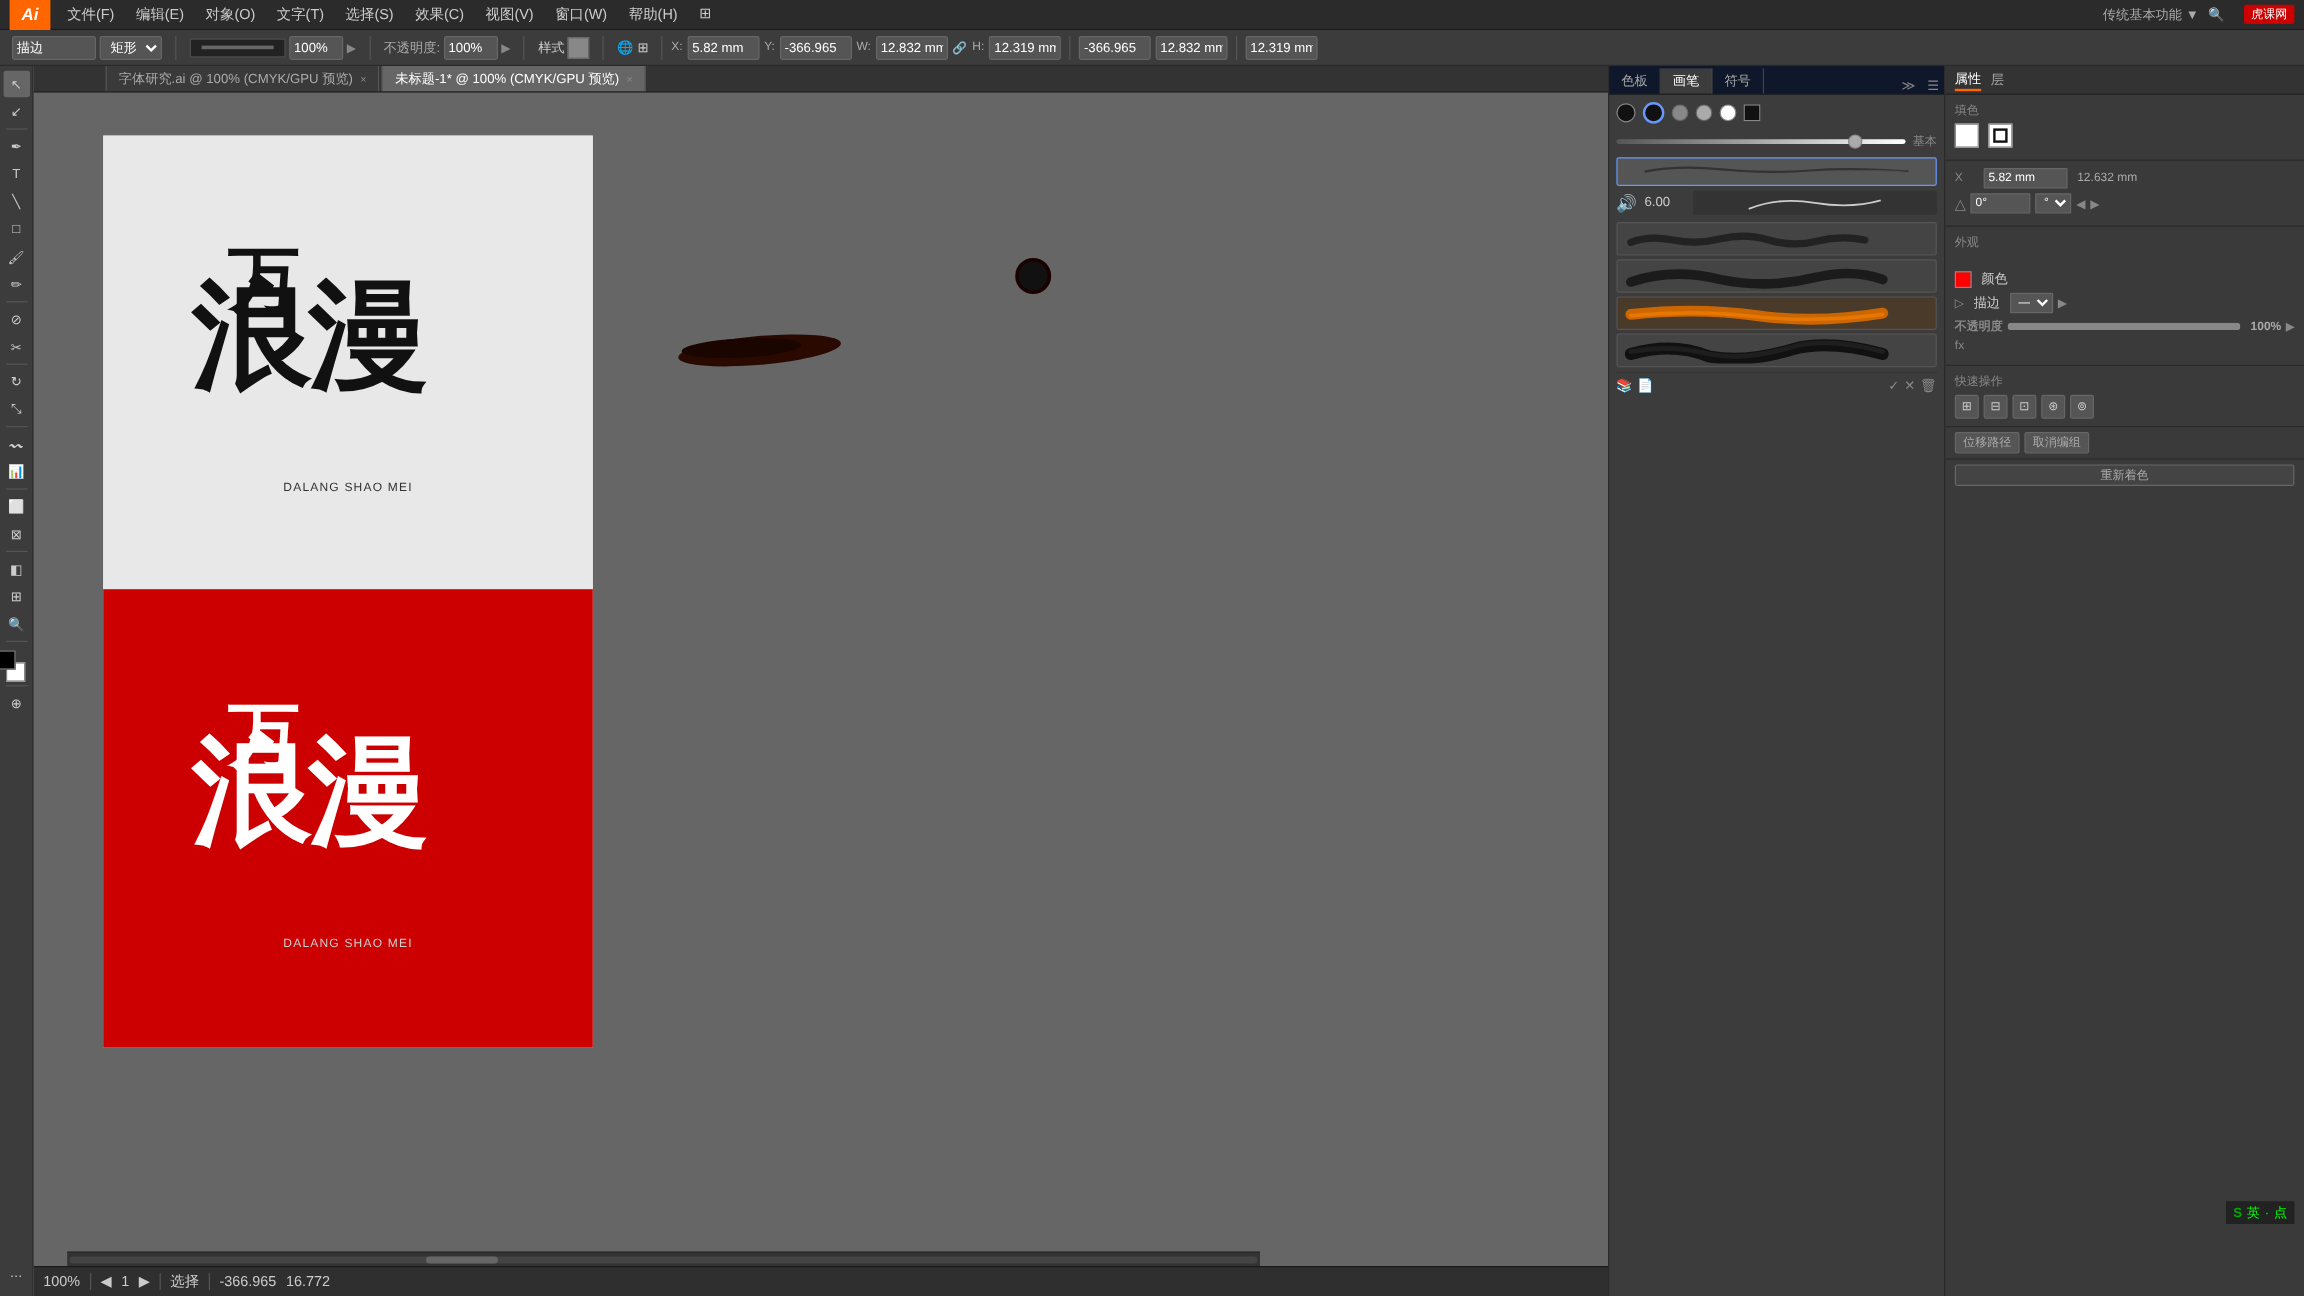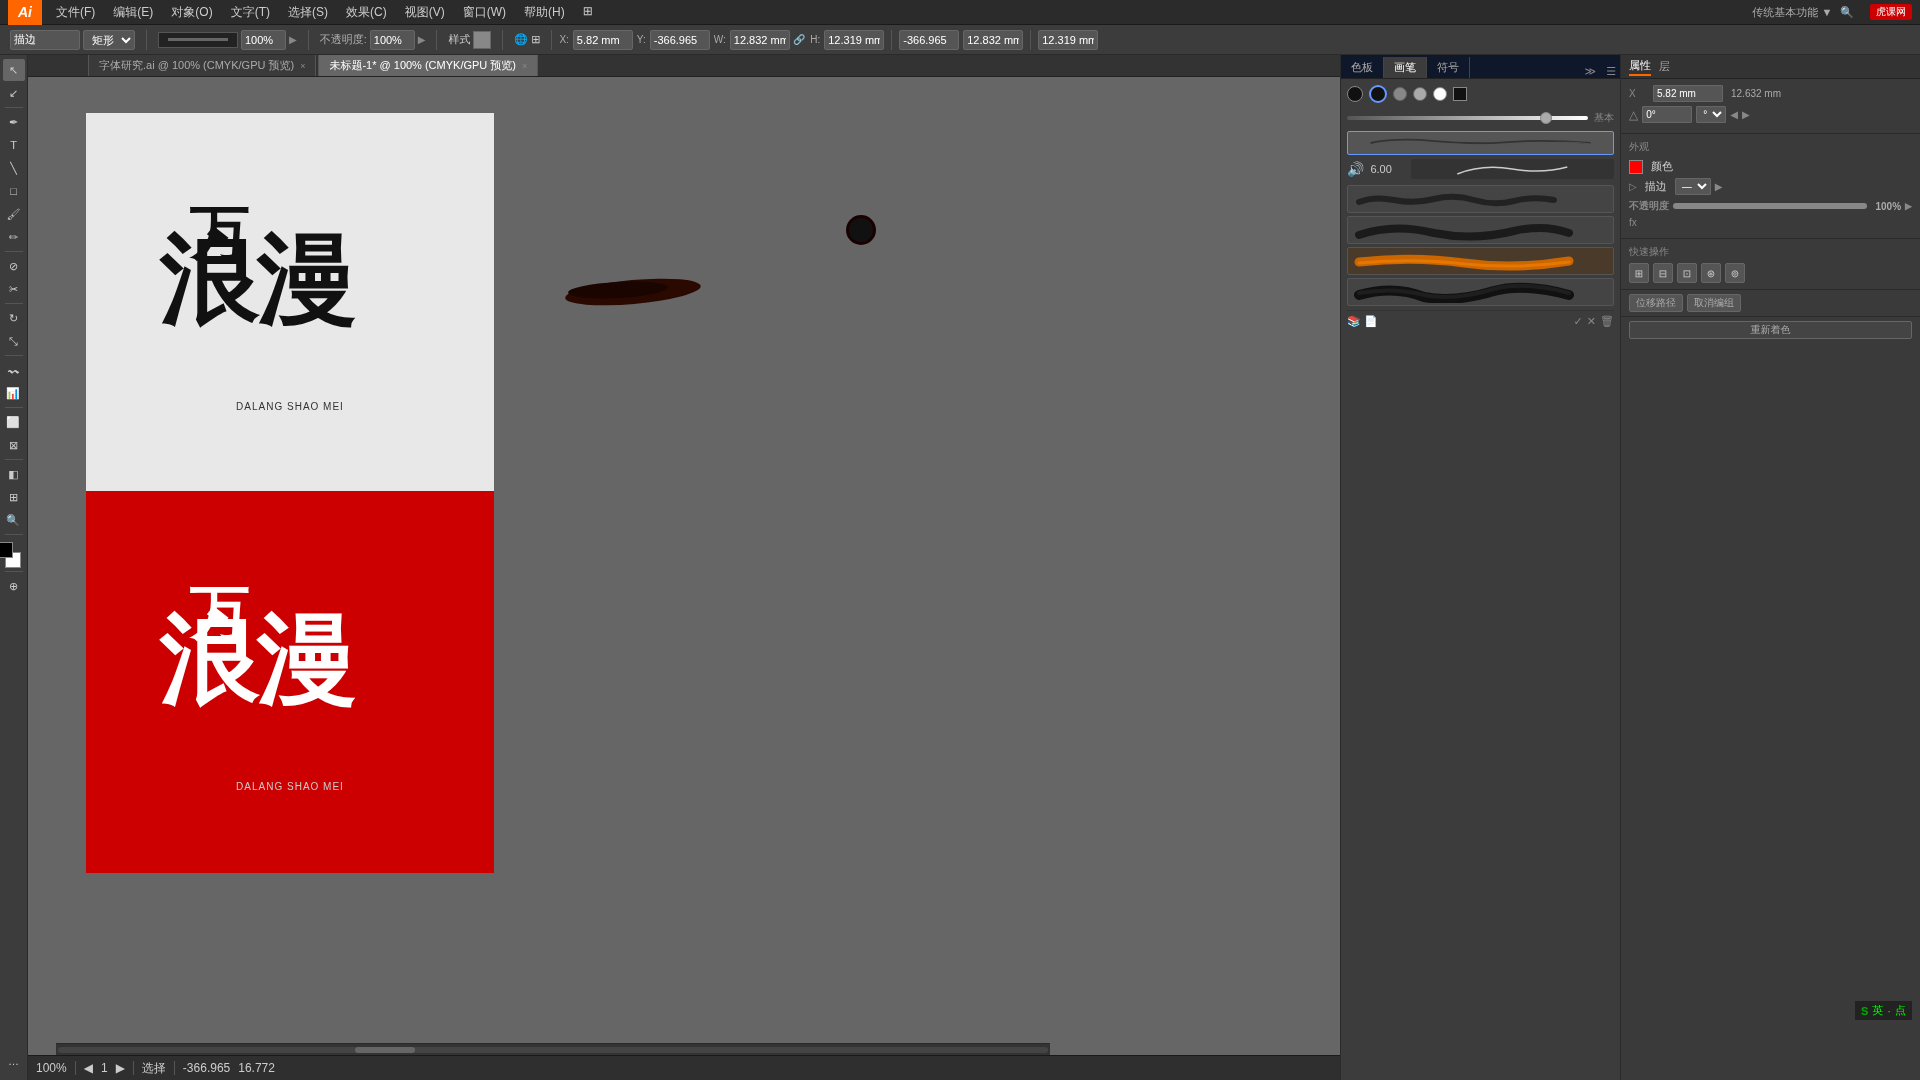--- a/index.html
+++ b/index.html
@@ -540,38 +540,47 @@
         </div>
       </div>
     </div>
 
     <div id="rightmost-panel">
       <div class="rm-header">
         <span class="active">属性</span>
         <span>层</span>
       </div>
 
+      <div class="rm-section">
+        <div style="font-size:10px; color:#888; margin-bottom:4px;">填色</div>
+        <div class="rm-row">
+          <div style="width:20px; height:20px; border:1px solid #888; background:#fff; margin-right:4px;"></div>
+          <div style="width:20px; height:20px; border:1px solid #888; background:#fff; position:relative;">
+            <div style="position:absolute; top:3px; left:3px; right:3px; bottom:3px; border:2px solid #111;"></div>
+          </div>
+        </div>
+      </div>
 
       <div class="rm-section">
         <div class="rm-row">
           <span class="rm-label">X</span>
           <input class="rm-input rm-input-wide" value="5.82 mm" style="">
           <span style="font-size:10px; color:#aaa; margin-left:4px;">12.632 mm</span>
         </div>
         <div class="rm-row">
           <span style="font-size:12px; color:#888;">△</span>
           <input class="rm-input rm-input-narrow" value="0°" style="">
           <select class="rm-select"><option>°</option></select>
           <span style="font-size:10px; color:#888;">◀</span>
           <span style="font-size:10px; color:#888;">▶</span>
         </div>
       </div>
 
       <div class="rm-section">
-        <div style="font-size:10px; color:#888; margin-bottom:5px;">外观</div>
+        <div style="font-size:10px; color:#888; margin-bottom:16px;">外观</div>
         <div class="rm-row">
           <div style="width:14px; height:14px; background:red; border:1px solid #888; margin-right:4px;"></div>
           <span>颜色</span>
         </div>
         <div class="rm-row">
           <span style="font-size:10px; color:#888; margin-right:4px;">▷</span>
           <span>描边</span>
           <select class="rm-select" style="margin-left:4px;"><option>—</option></select>
           <span style="font-size:10px; color:#888;">▶</span>
         </div>

